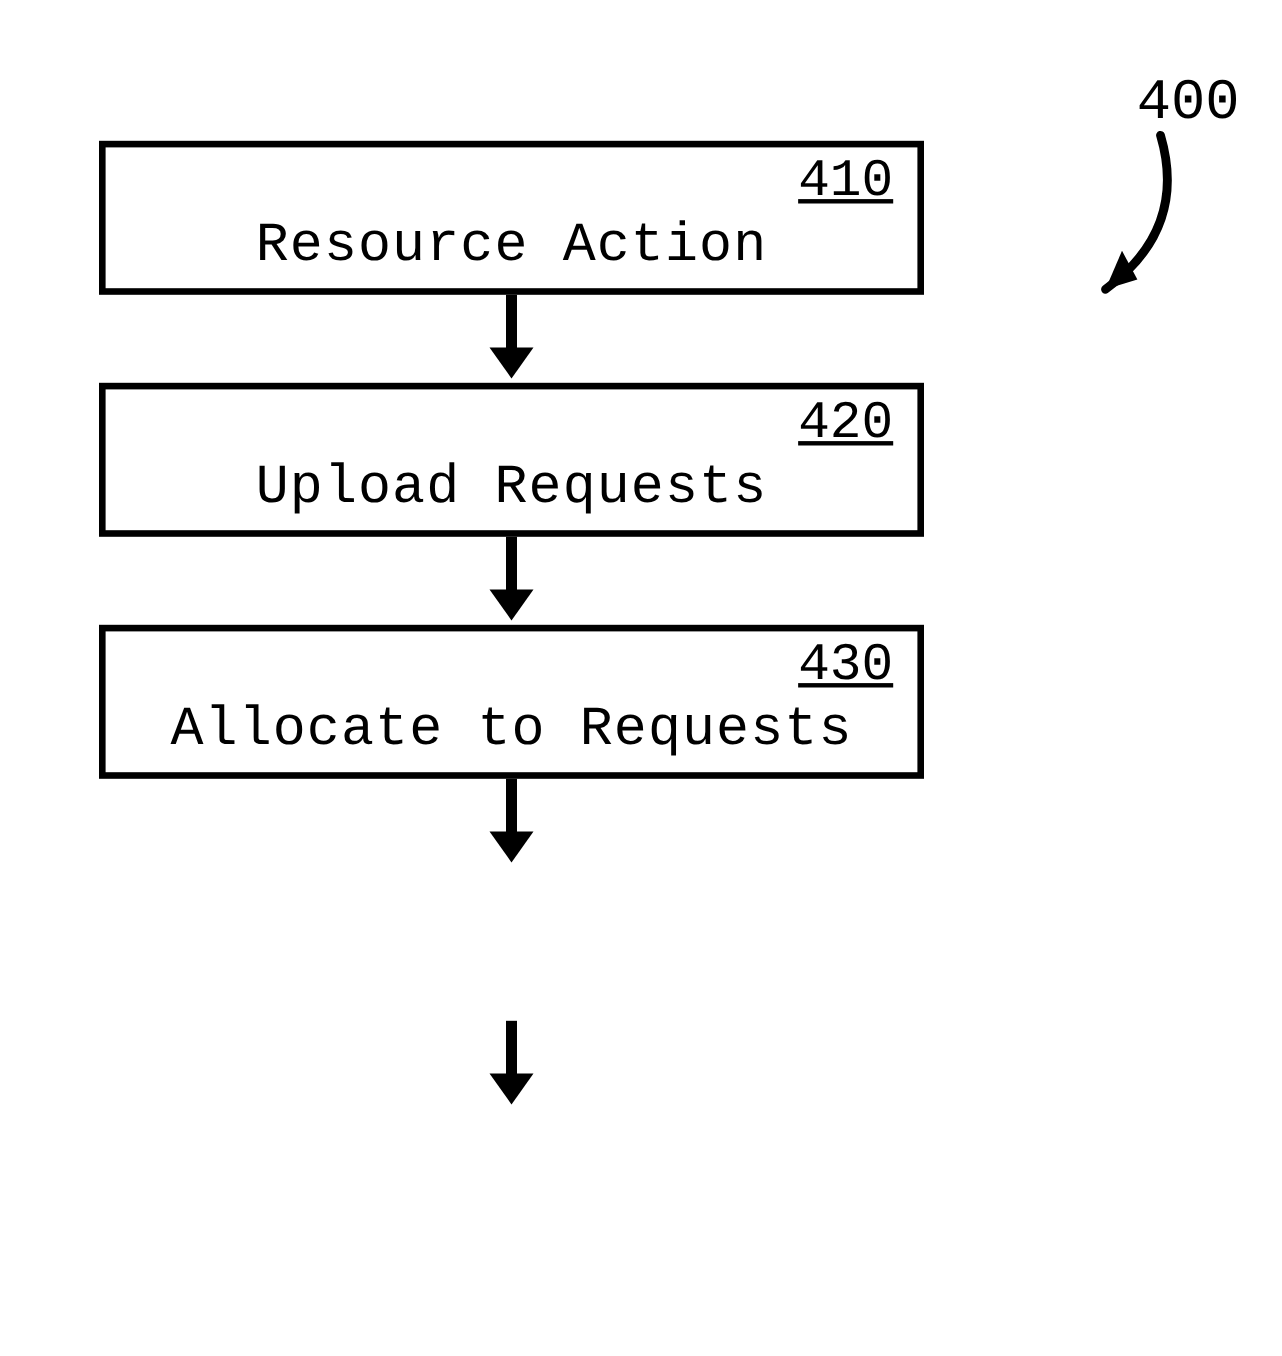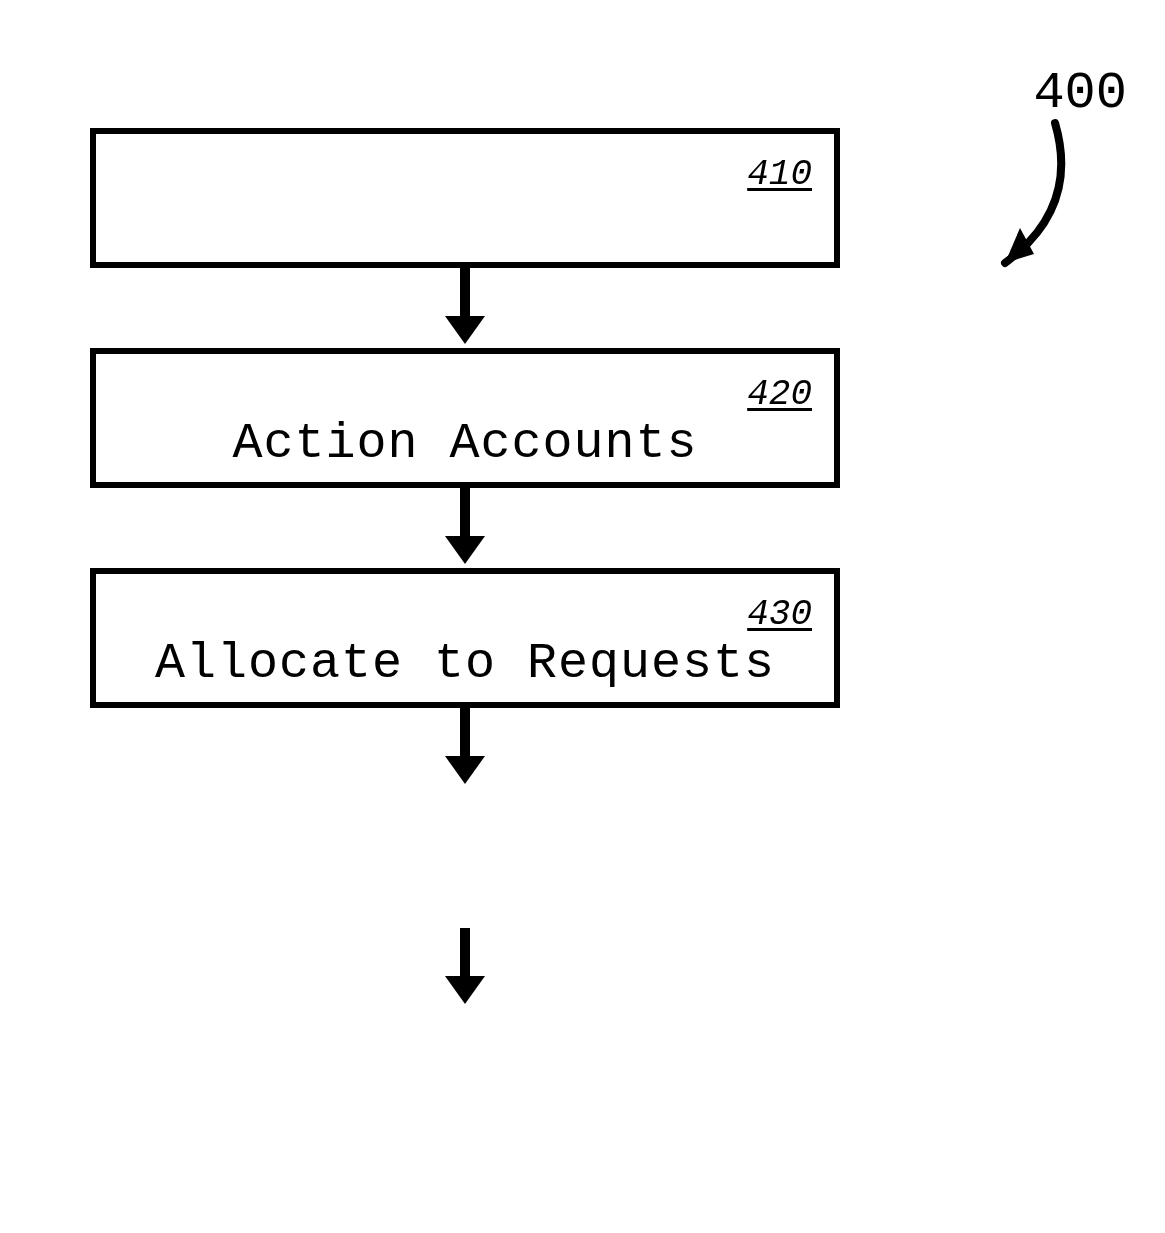--- a/index.html
+++ b/index.html
@@ -30,27 +30,26 @@
     bottom: 10px;
     left: 0;
     right: 0;
     text-align: center;
     font-size: 50px;
     font-weight: 400;
     letter-spacing: 1px;
   }
   .step-num {
     position: absolute;
-    top: 20px;
+    top: 4px;
     right: 22px;
-    font-size: 36px;
+    font-size: 48px;
     font-weight: 400;
     text-decoration: underline;
     text-underline-offset: 4px;
-    font-style: italic;
   }
   .arrow {
     position: absolute;
     left: 460px; 
     width: 10px;
     background: #000;
   }
   .arrow::after {
     content: "";
     position: absolute;
@@ -80,26 +79,27 @@
 
   <div class="figure-label">400</div>
 
   <svg class="curved-pointer" style="top:70px; left:900px;" width="200" height="200" viewBox="0 0 200 200">
     <path d="M 155 25 Q 180 110 105 165" stroke="#000" stroke-width="8" fill="none" stroke-linecap="round"></path>
     <polygon points="105,165 134,156 120,130" fill="#000"></polygon>
   </svg>
 
   <div class="step" style="top:100px;">
     <span class="step-num">410</span>
+    <span class="step-label">Resource Action</span>
   </div>
   <div class="arrow" style="top:240px; height:50px;"></div>
 
   <div class="step" style="top:320px;">
     <span class="step-num">420</span>
-    <span class="step-label">Action Accounts</span>
+    <span class="step-label">Upload Requests</span>
   </div>
   <div class="arrow" style="top:460px; height:50px;"></div>
 
   <div class="step" style="top:540px;">
     <span class="step-num">430</span>
     <span class="step-label">Allocate to Requests</span>
   </div>
   <div class="arrow" style="top:680px; height:50px;"></div>
 
   <div class="arrow" style="top:900px; height:50px;"></div>

